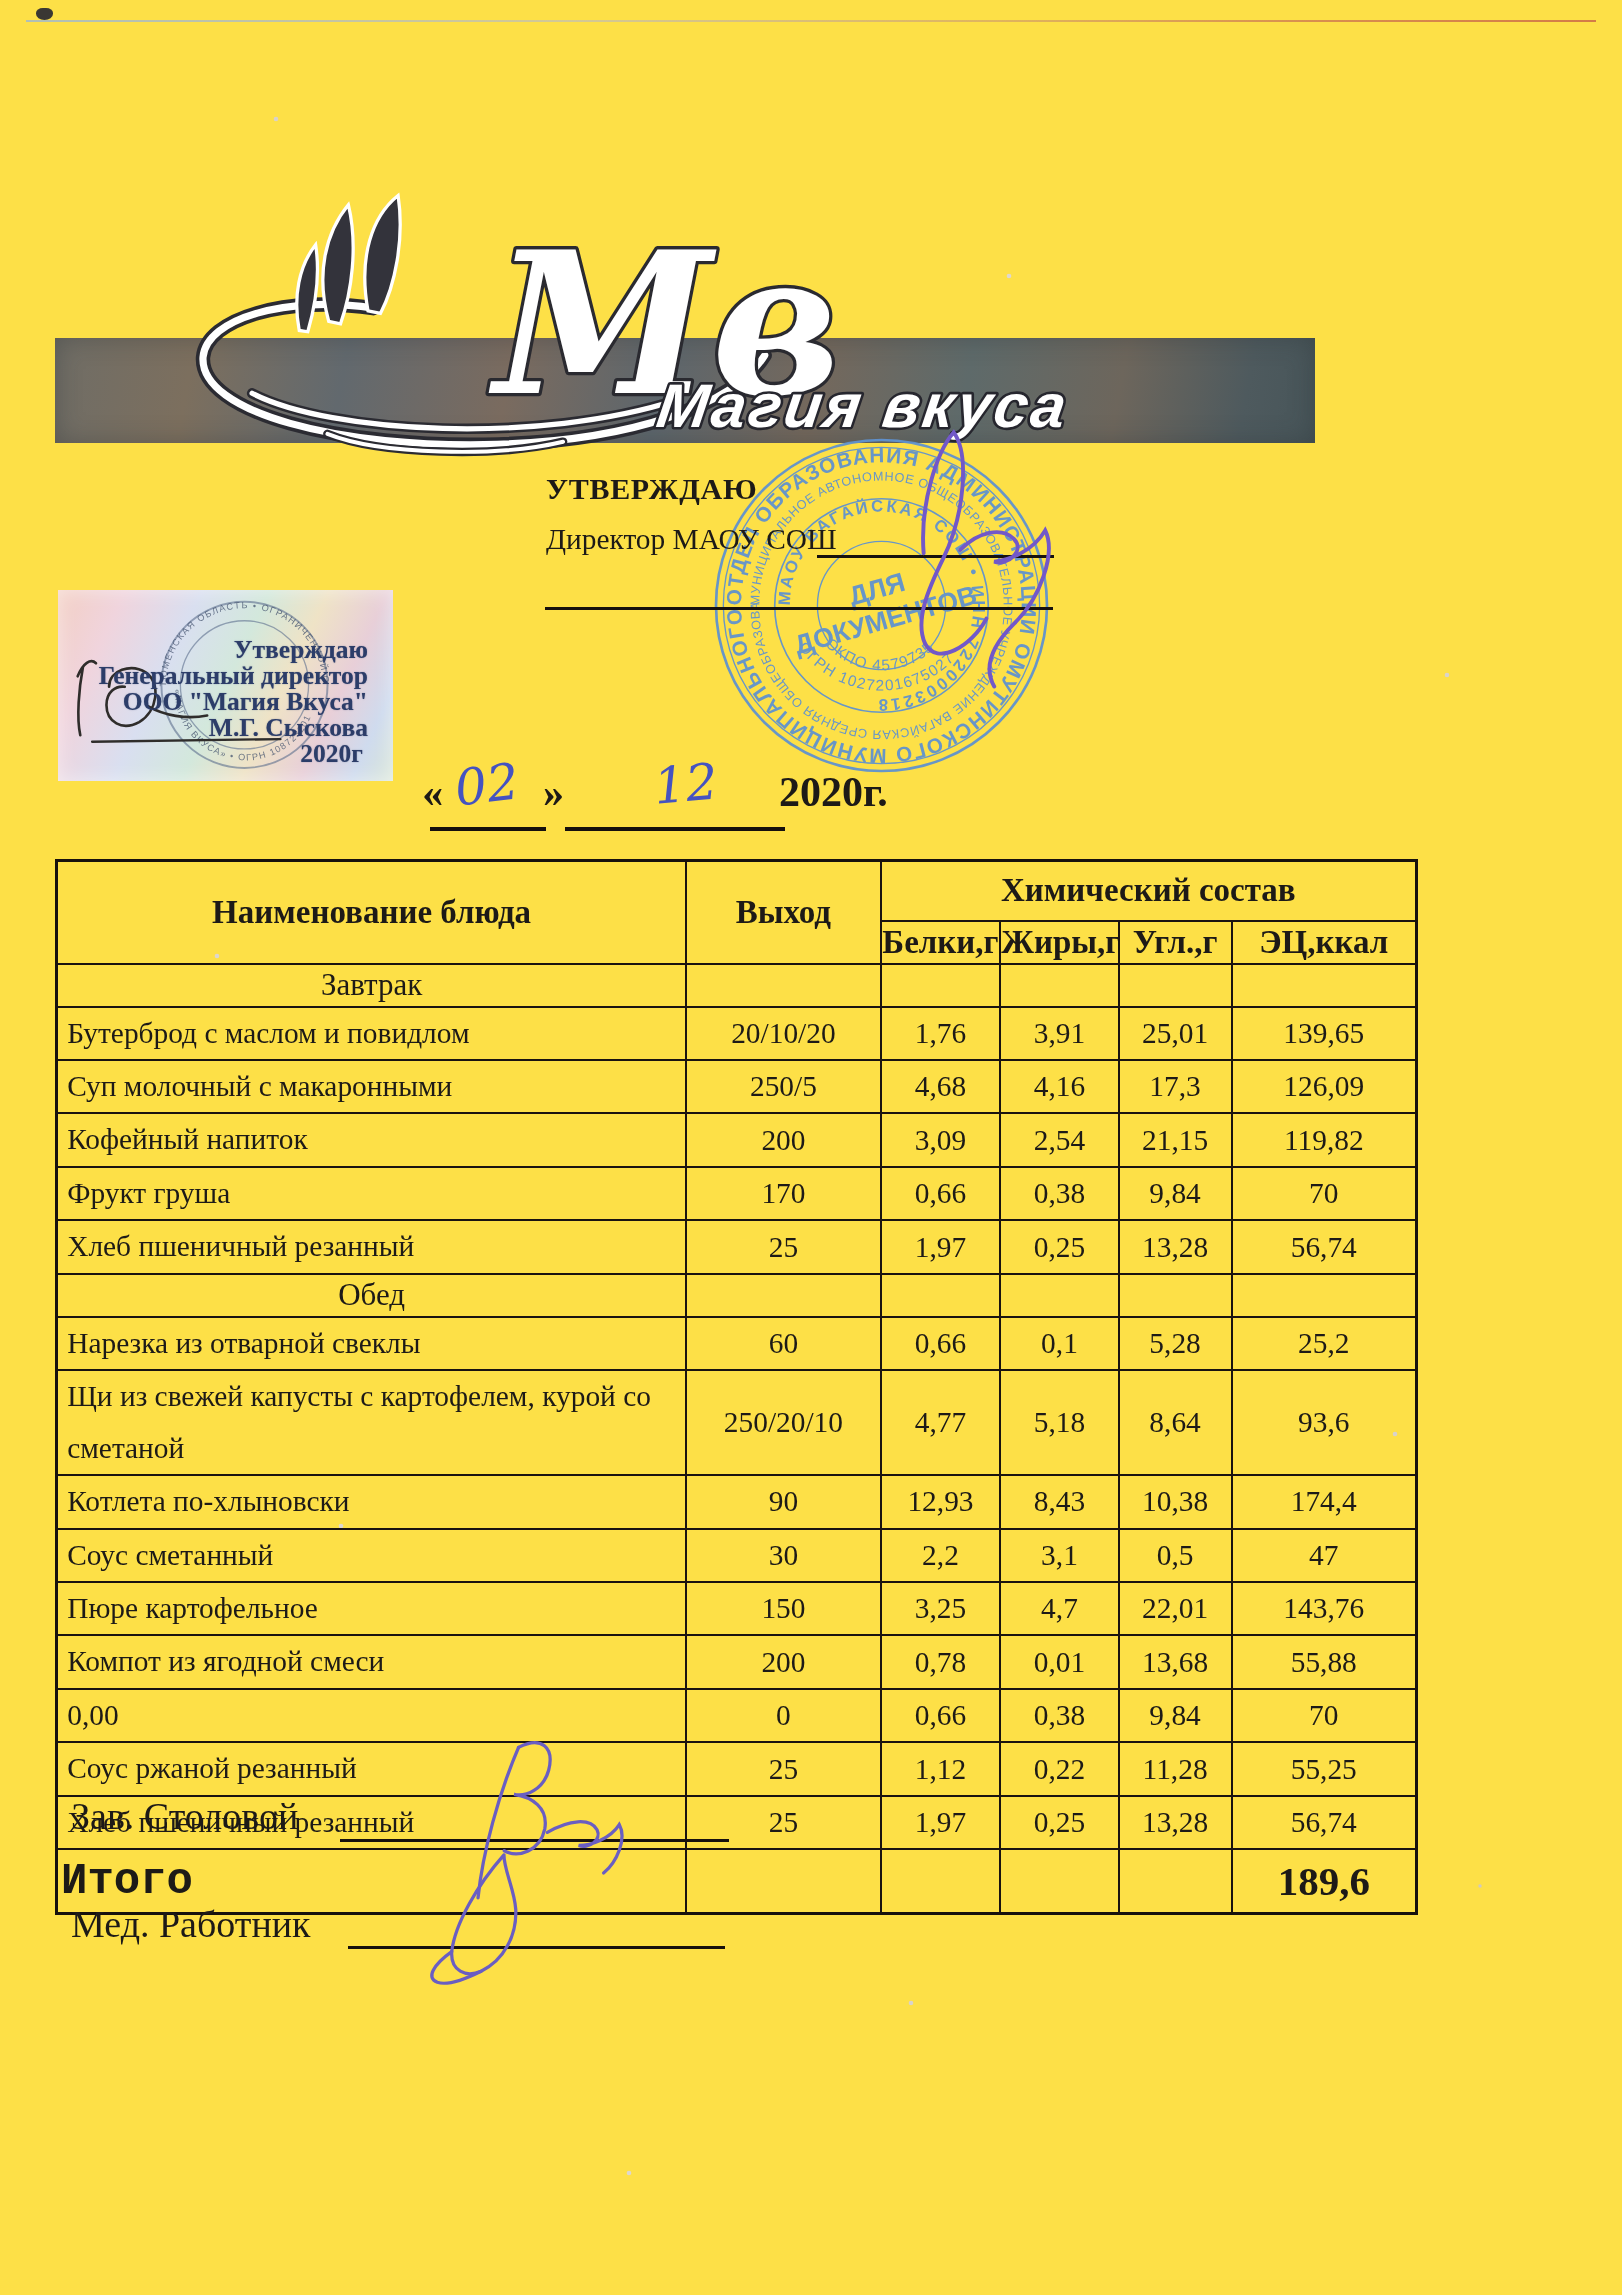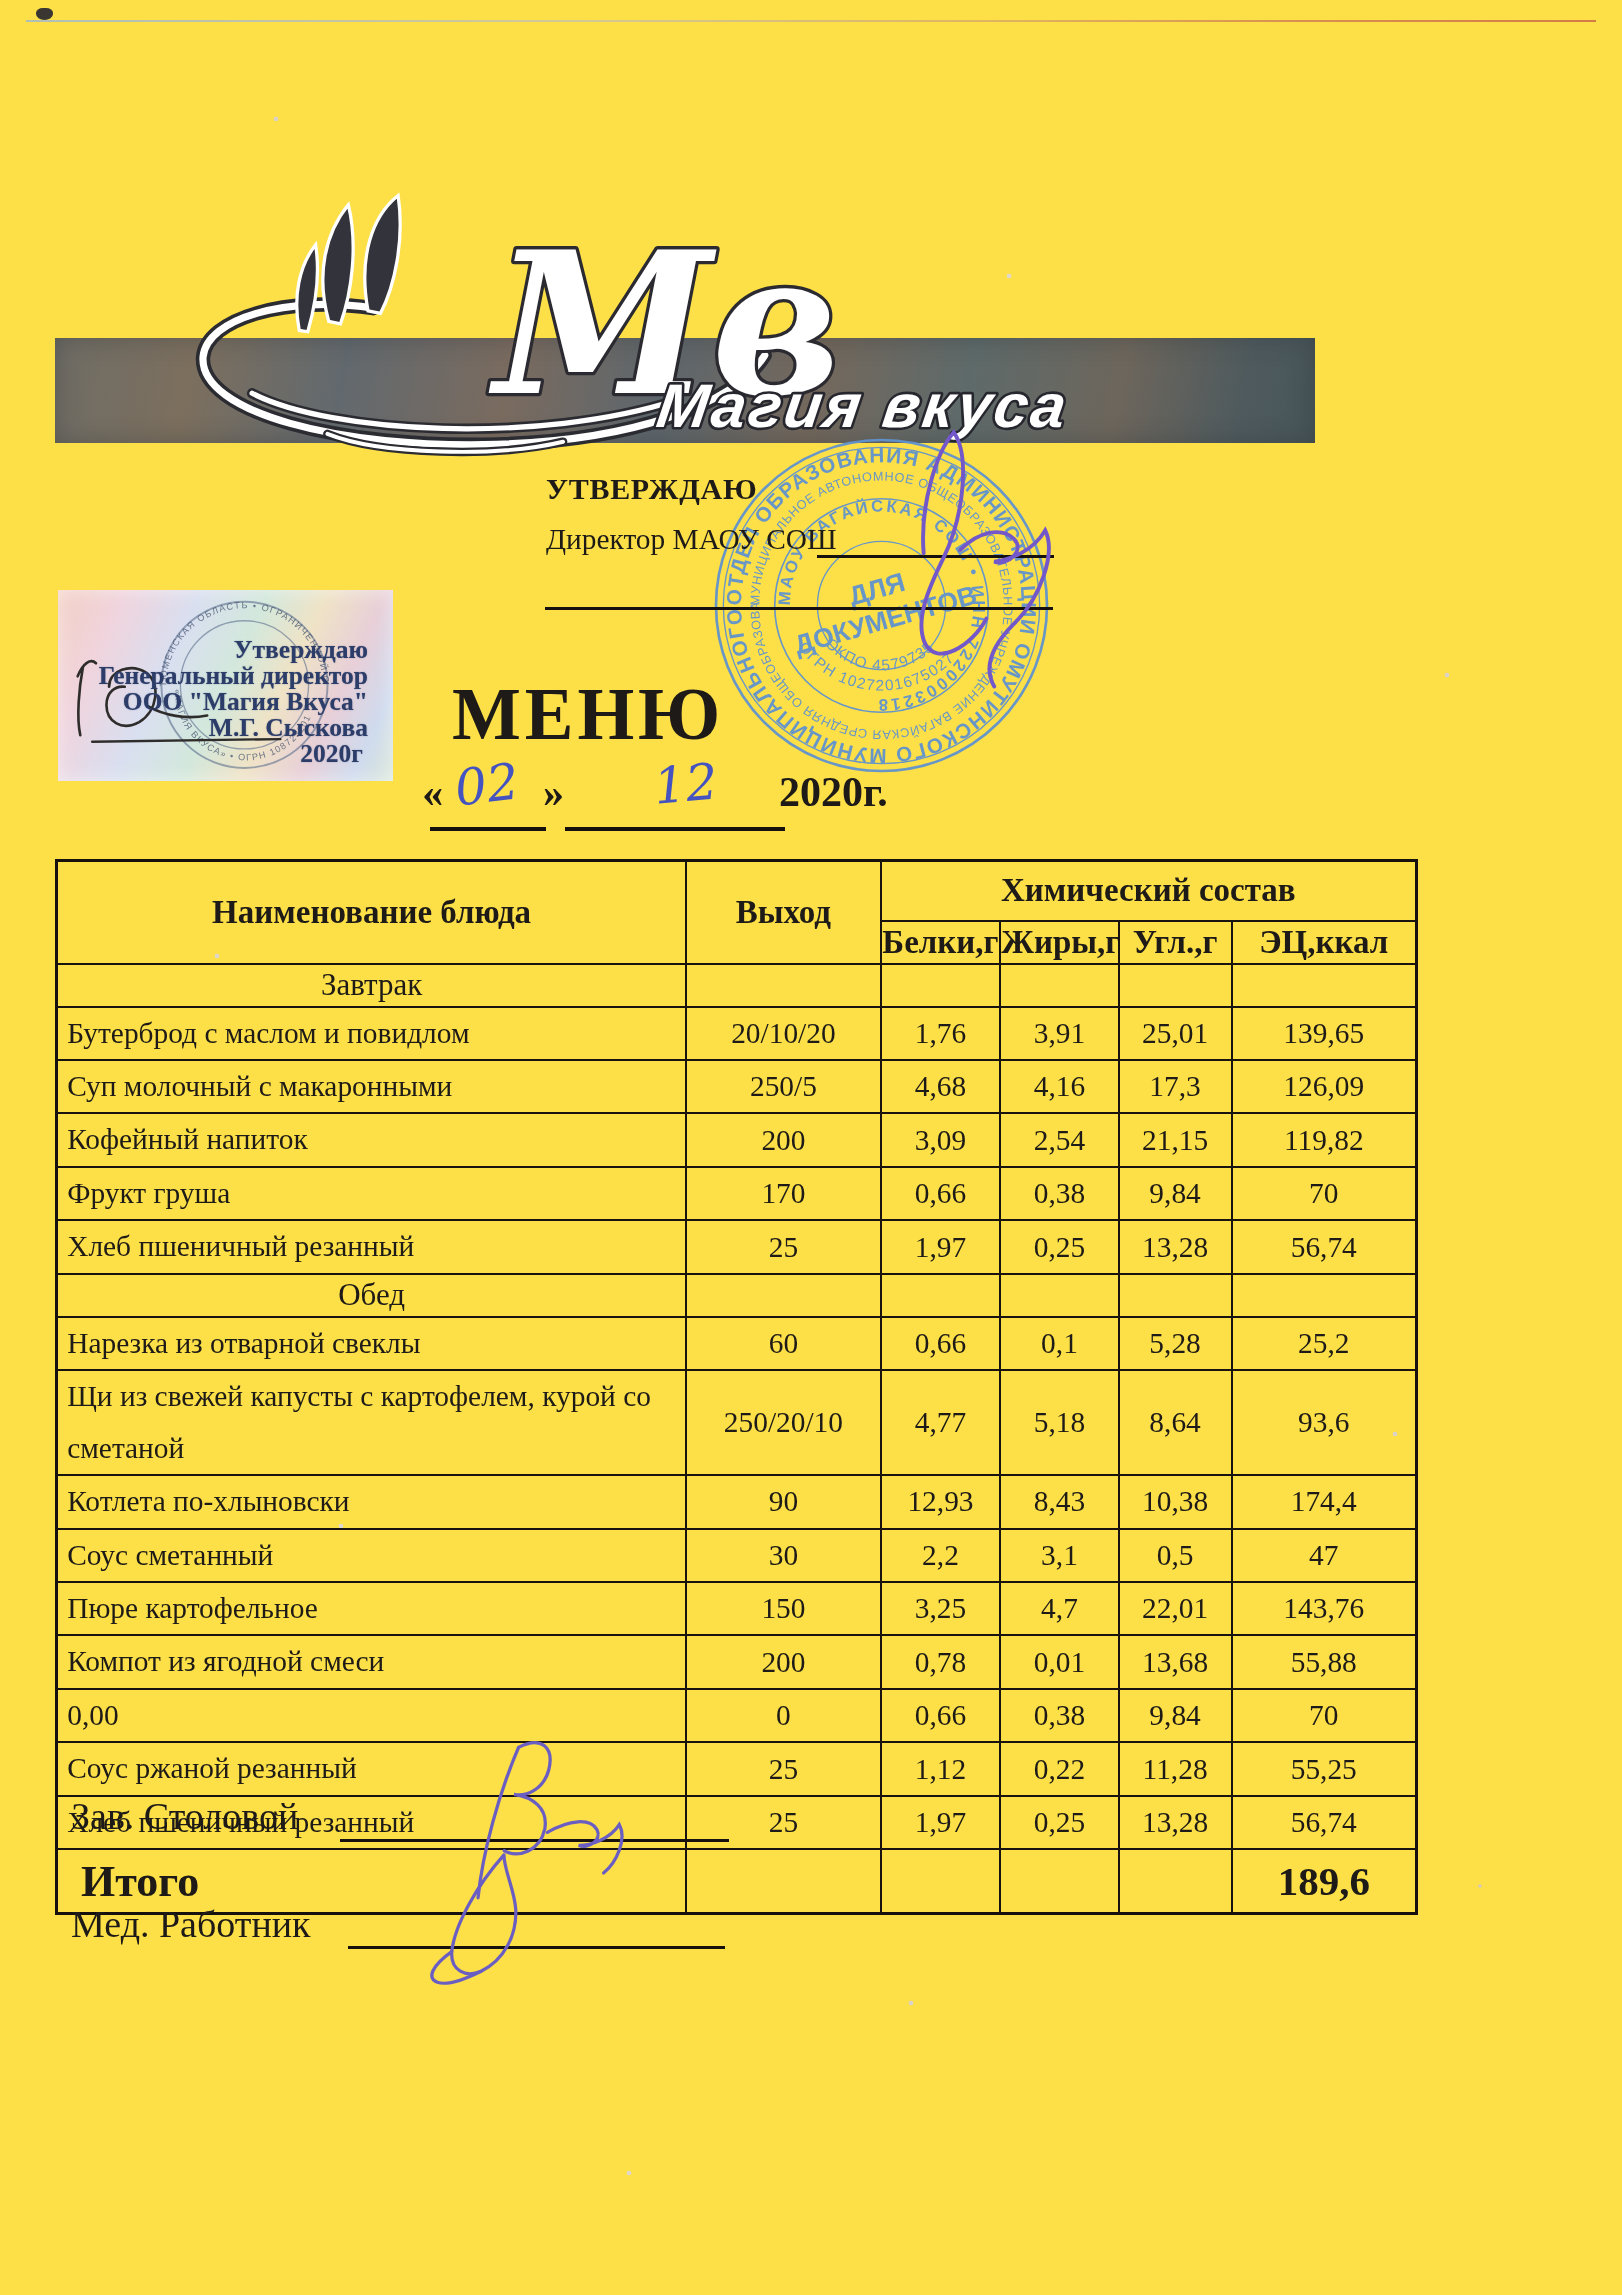--- a/index.html
+++ b/index.html
@@ -55,21 +55,21 @@
   .menu-table thead th{font-size:33px;}
   .th-chem{font-size:35px;border-bottom-width:3.3px;}
   .th-sub{font-size:23.6px;height:41px;}
   .menu-table thead tr:first-child{height:60px;}
   tr.section-row{height:43px;}
   tr.section-row td:first-child{font-weight:normal;font-size:31px;text-align:center;}
   tr.dish-row{height:50px;}
   td.name{text-align:left;padding-left:9.2px;line-height:1.75;}
   td.num{text-align:center;}
   tr.total-row{height:64px;}
-  td.total-label{font-weight:bold;font-size:44px;padding-left:23px;}
+  td.total-label{font-weight:bold;font-size:44px;padding-left:3px;font-family:Liberation Mono, monospace;}
   td.total-value{font-weight:bold;font-size:41px;text-align:center;}
   
   .sig-label{font-size:38px;}
   .lbl1{left:71px;top:1794px;} .lbl2{left:71px;top:1902px;text-align:right;}
   .rule1{left:340px;top:1839px;width:389px;} .rule2{left:348px;top:1946px;width:377px;}
   .sig-svg{pointer-events:none;}
 </style>
 </head>
 <body>
 
@@ -178,21 +178,20 @@
     </g>
   </svg>
   <div class="abs holo-text">
     <div>Утверждаю</div>
     <div>Генеральный директор</div>
     <div>ООО "Магия Вкуса"</div>
     <div>М.Г. Сыскова</div>
     <div class="holo-year">2020г</div>
   </div>
 
-  <div class="abs menu-title">МЕНЮ</div>
   <div class="abs date-row">
     <span class="dq" style="left:18.3px;">«</span>
     <span class="hand hand-day">02</span>
     <span class="dq" style="left:139px;">»</span>
     <span class="du" style="left:26px;width:116px;"></span>
     <span class="hand hand-month">12</span>
     <span class="du" style="left:161px;width:220px;"></span>
     <span class="date-year">2020г.</span>
   </div>
 

